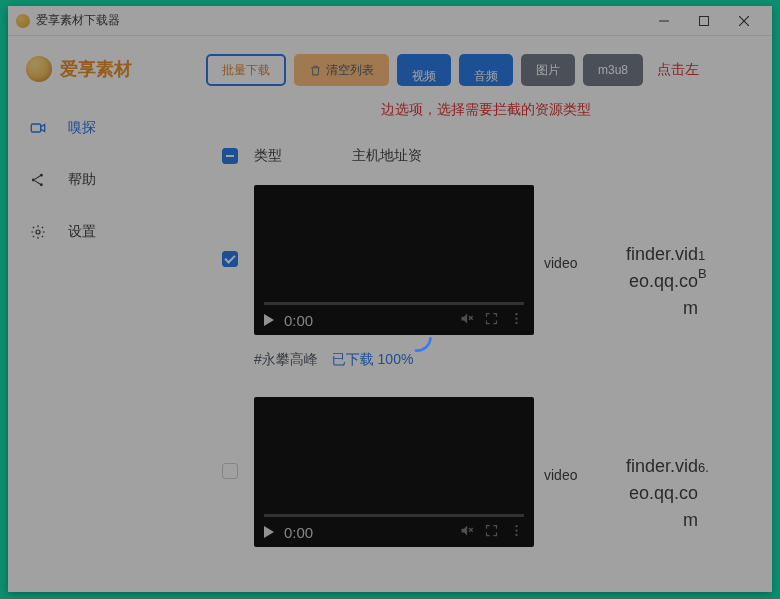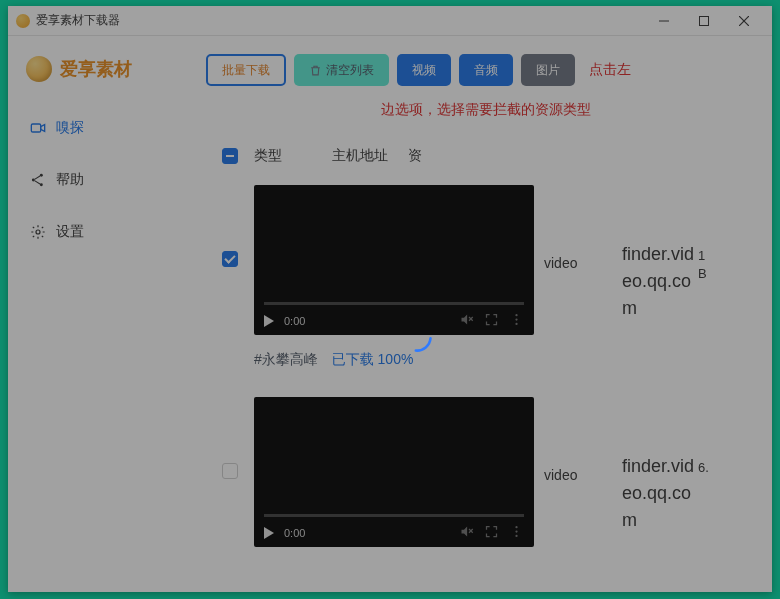--- a/index.html
+++ b/index.html
@@ -9,49 +9,49 @@
 .titlebar .app-icon { width: 14px; height: 14px; border-radius: 50%; background: radial-gradient(circle at 35% 30%, #ffd56b, #f0a020); margin-right: 6px; }
 .titlebar .title { font-size: 12px; color: #333; }
 .titlebar .spacer { flex: 1; }
 .winbtn { width: 40px; height: 30px; display: flex; align-items: center; justify-content: center; color: #333; }
 .winbtn svg { width: 10px; height: 10px; }
 .body { flex: 1; display: flex; overflow: hidden; }
 .sidebar { width: 180px; padding: 20px 12px; }
 .brand { display: flex; align-items: center; gap: 8px; margin-bottom: 24px; padding-left: 6px; }
 .brand .logo { width: 26px; height: 26px; border-radius: 50%; background: radial-gradient(circle at 35% 30%, #ffe08a, #f0a020); box-shadow: inset -2px -2px 4px rgba(0,0,0,.15); }
 .brand .name { font-size: 18px; font-weight: 600; color: #e88b1a; }
-.nav-item { display: flex; align-items: center; gap: 10px; height: 44px; padding: 0 10px; font-size: 14px; color: #333; border-radius: 6px; cursor: pointer; margin-bottom: 8px; }
+.nav-item { display: flex; align-items: center; gap: 22px; height: 44px; padding: 0 10px; font-size: 14px; color: #333; border-radius: 6px; cursor: pointer; margin-bottom: 8px; }
 .nav-item.active { color: #1a73e8; }
 .nav-item .ic { width: 16px; height: 16px; display: flex; align-items: center; justify-content: center; }
 .nav-item .ic svg { width: 16px; height: 16px; }
 .main { flex: 1; padding: 18px 6px 0 18px; overflow: hidden; position: relative; }
 .toolbar { display: flex; align-items: center; gap: 8px; flex-wrap: wrap; }
 .btn { height: 32px; padding: 0 14px; border-radius: 5px; font-size: 12px; display: inline-flex; align-items: center; gap: 4px; cursor: pointer; border: 1px solid transparent; }
 .btn-primary-outline { border: 2px solid #1a73e8; color: #e07a1a; background: #fff; font-weight: 500; }
-.btn-light { background: #5eead4; color: #4b5563; }
-.btn-blue { background: #1a73e8; color: #fff; }
+.btn-light { background: #fdba74; color: #4b5563; }
+.btn-blue { background: #1a73e8; color: #fff; align-items: flex-end; }
 .btn-gray { background: #6b7280; color: #fff; }
 .hint-right { color: #dc2626; font-size: 14px; margin-left: 6px; }
 .hint-below { color: #dc2626; font-size: 14px; text-align: center; margin-top: 15px; }
 .table-head { display: flex; align-items: center; margin-top: 22px; padding: 6px 0; font-size: 14px; color: #333; }
 .col-check { width: 48px; display: flex; justify-content: center; }
 .col-preview { flex: 0 0 290px; }
 .col-type { flex: 0 0 78px; }
-.col-host { flex: 0 0 76px; }
+.col-host { flex: 0 0 76px; text-align: right; }
 .col-size { flex: 0 0 30px; }
 .chk { width: 16px; height: 16px; border-radius: 3px; border: 1px solid #1a73e8; background: #1a73e8; display: flex; align-items: center; justify-content: center; }
 .chk.indet::after { content: ""; width: 8px; height: 2px; background: #fff; }
 .chk.checked::after { content: ""; width: 4px; height: 8px; border: solid #fff; border-width: 0 2px 2px 0; transform: rotate(45deg); margin-top: -2px; }
 .chk.empty { background: #fff; border-color: #cfcfcf; }
 .rows { height: 380px; overflow: hidden; }
 .row { display: flex; align-items: flex-start; padding: 14px 0; }
 .row .col-check { padding-top: 66px; }
 .preview-box { width: 280px; }
 .player { width: 280px; height: 150px; background: #000; position: relative; border-radius: 2px; overflow: hidden; }
-.controls { position: absolute; left: 0; right: 0; bottom: 6px; display: flex; align-items: center; padding: 0 10px; gap: 10px; color: #cfcfcf; font-size: 11px; }
+.controls { position: absolute; left: 0; right: 0; bottom: 6px; display: flex; align-items: center; padding: 0 10px; gap: 10px; color: #cfcfcf; font-size: 15px; }
 .play-ic { width: 0; height: 0; border-left: 10px solid #e5e5e5; border-top: 6px solid transparent; border-bottom: 6px solid transparent; }
 .ctrl-spacer { flex: 1; }
 .mute-ic, .full-ic, .more-ic { opacity: .55; }
 .mute-ic svg, .full-ic svg, .more-ic svg { width: 15px; height: 15px; }
 .progress-bar { position: absolute; left: 10px; right: 10px; bottom: 30px; height: 3px; background: rgba(255,255,255,.25); }
 .caption { margin-top: 16px; font-size: 14px; color: #4b5563; }
 .caption .dl { color: #1a73e8; margin-left: 10px; }
 .type-cell { font-size: 14px; color: #333; padding-top: 70px; }
 .host-cell { font-size: 18px; color: #333; padding-top: 56px; line-height: 1.5; word-break: break-all; }
 .size-cell { font-size: 13px; color: #333; padding-top: 62px; line-height: 1.4; }
@@ -139,20 +139,23 @@
         </div>
         <div class="btn btn-blue">
             <span>视频</span>
           </div>
         <div class="btn btn-blue">
             <span>音频</span>
           </div>
         <div class="btn btn-gray">
             <span>图片</span>
           </div>
+        <div class="btn btn-gray">
+            <span>m3u8</span>
+          </div>
         <span class="hint-right">点击左</span>
       </div>
       <div class="hint-below">边选项，选择需要拦截的资源类型</div>
 
       <div class="table-head">
         <div class="col-check">
             <div class="chk indet"></div>
           </div>
         <div class="col-type">类型</div>
         <div class="col-host">主机地址</div>

